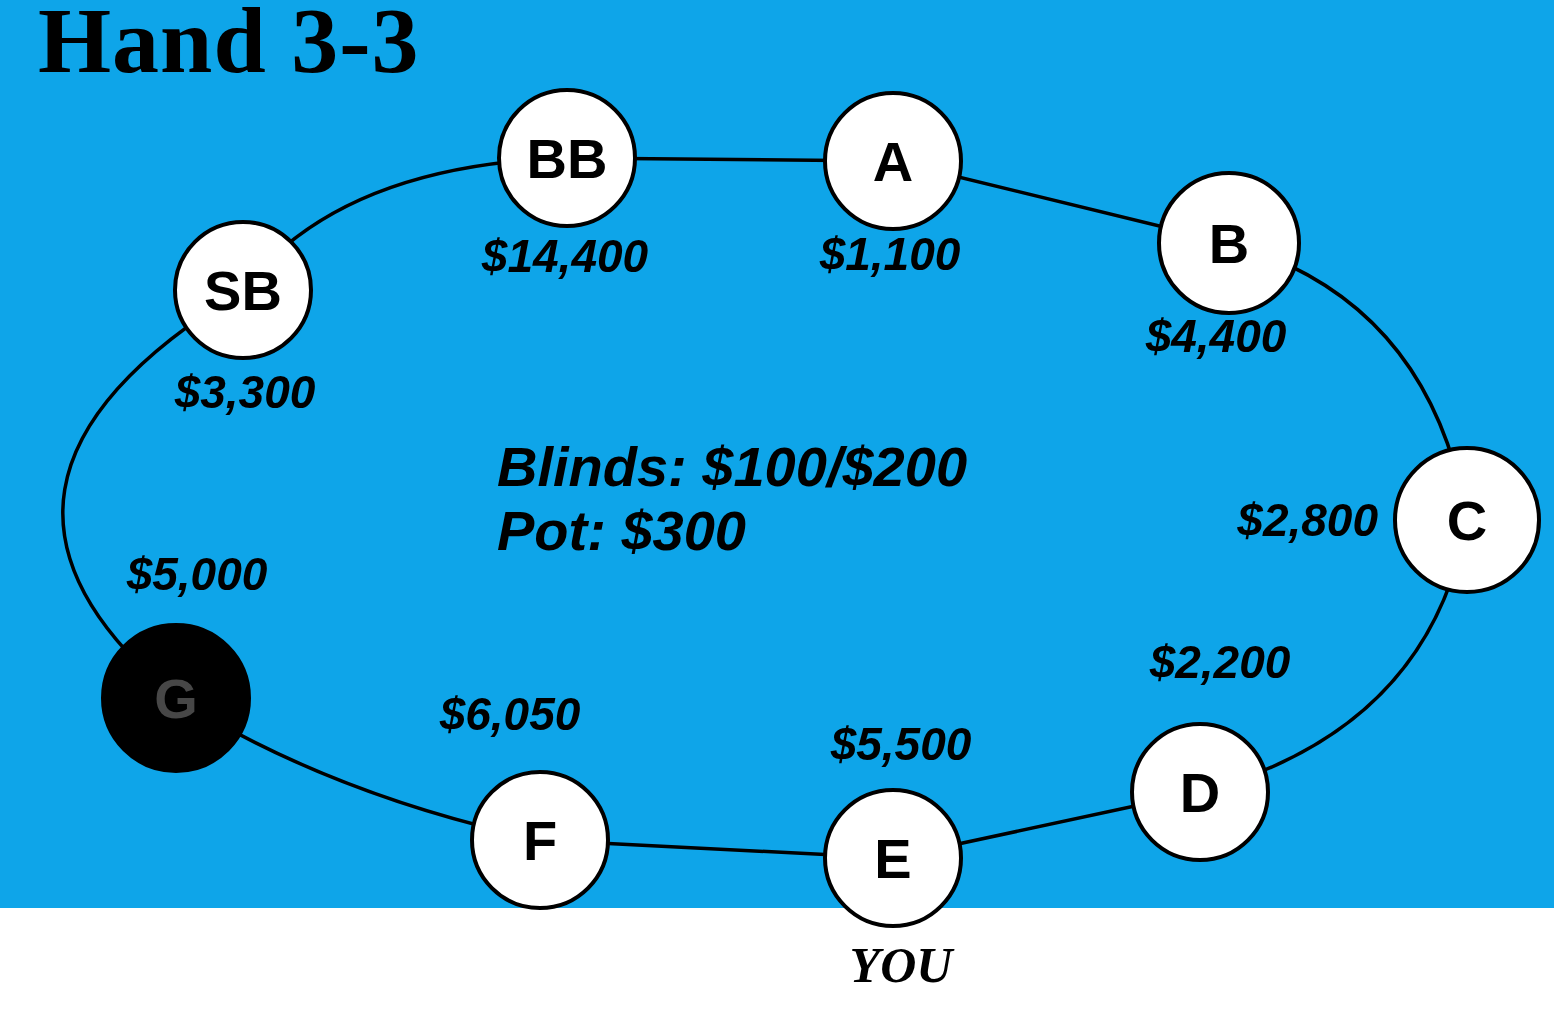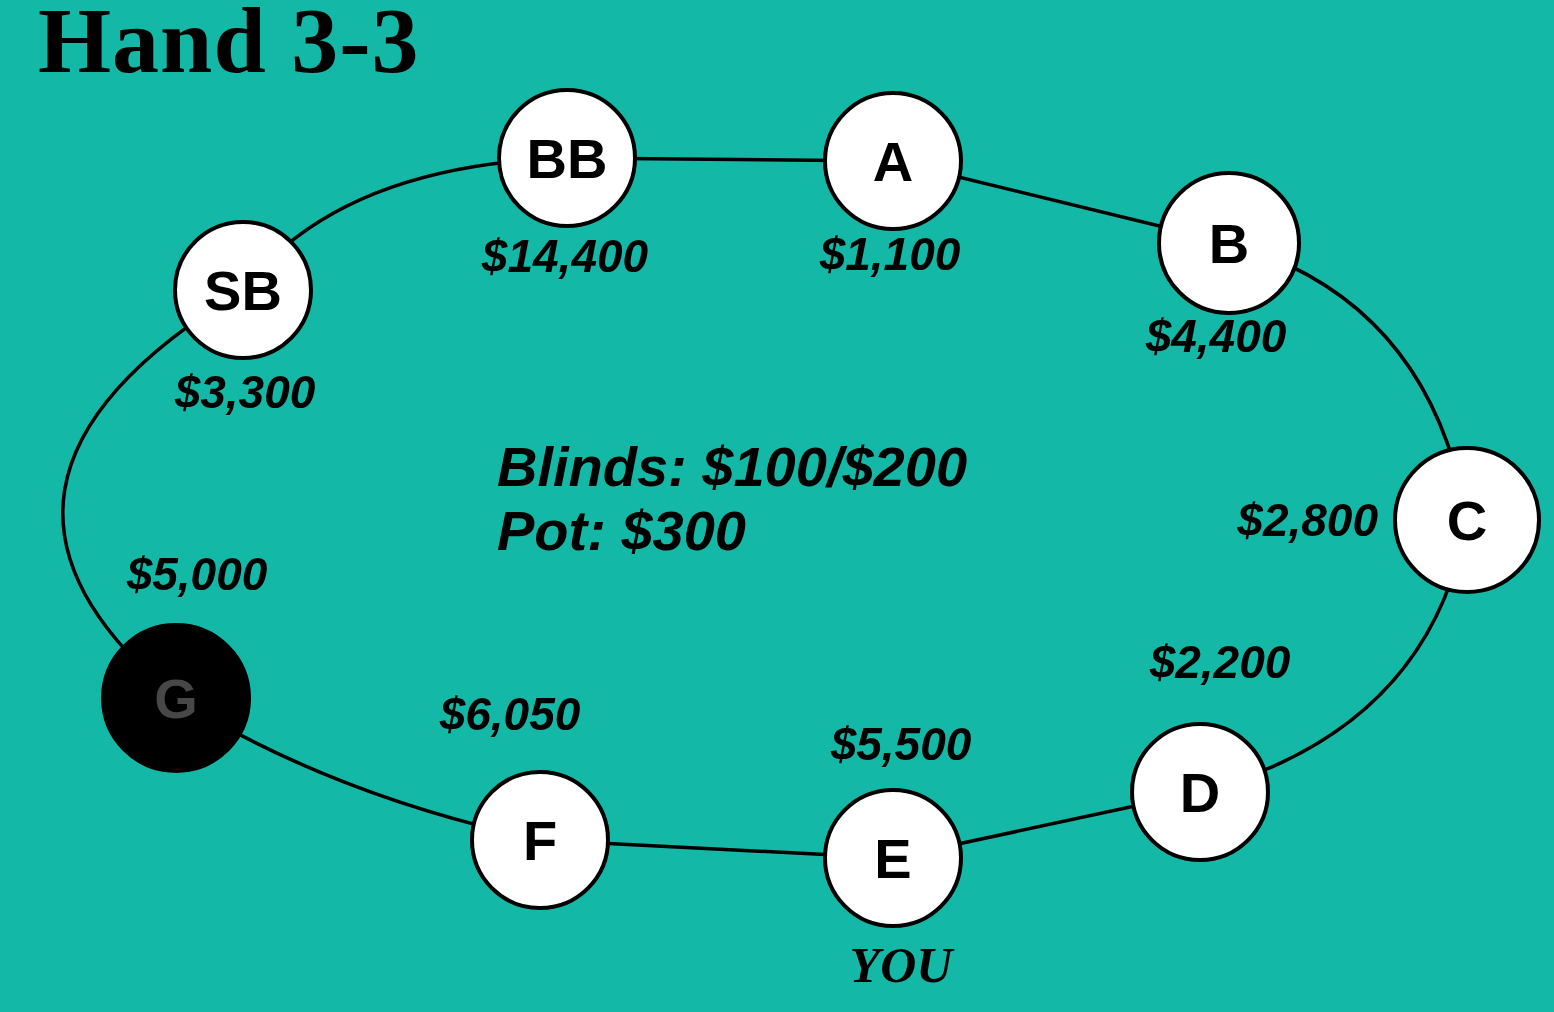--- a/index.html
+++ b/index.html
@@ -6,22 +6,22 @@
     margin: 0;
     padding: 0;
     background: #ffffff;
     width: 1554px;
     height: 1012px;
     overflow: hidden;
   }
   .stage {
     position: relative;
     width: 1554px;
-    height: 1012px;
-    background: #14b8a6;
+    height: 908px;
+    background: #0ea5e9;
   }
   svg { display: block; }
   svg text { font-family: "Liberation Sans", sans-serif; fill: #000; }
   .title {
     font-family: "Liberation Serif", serif;
     font-size: 94px;
     font-weight: 700;
     letter-spacing: 1px;
   }
   .table-path {

